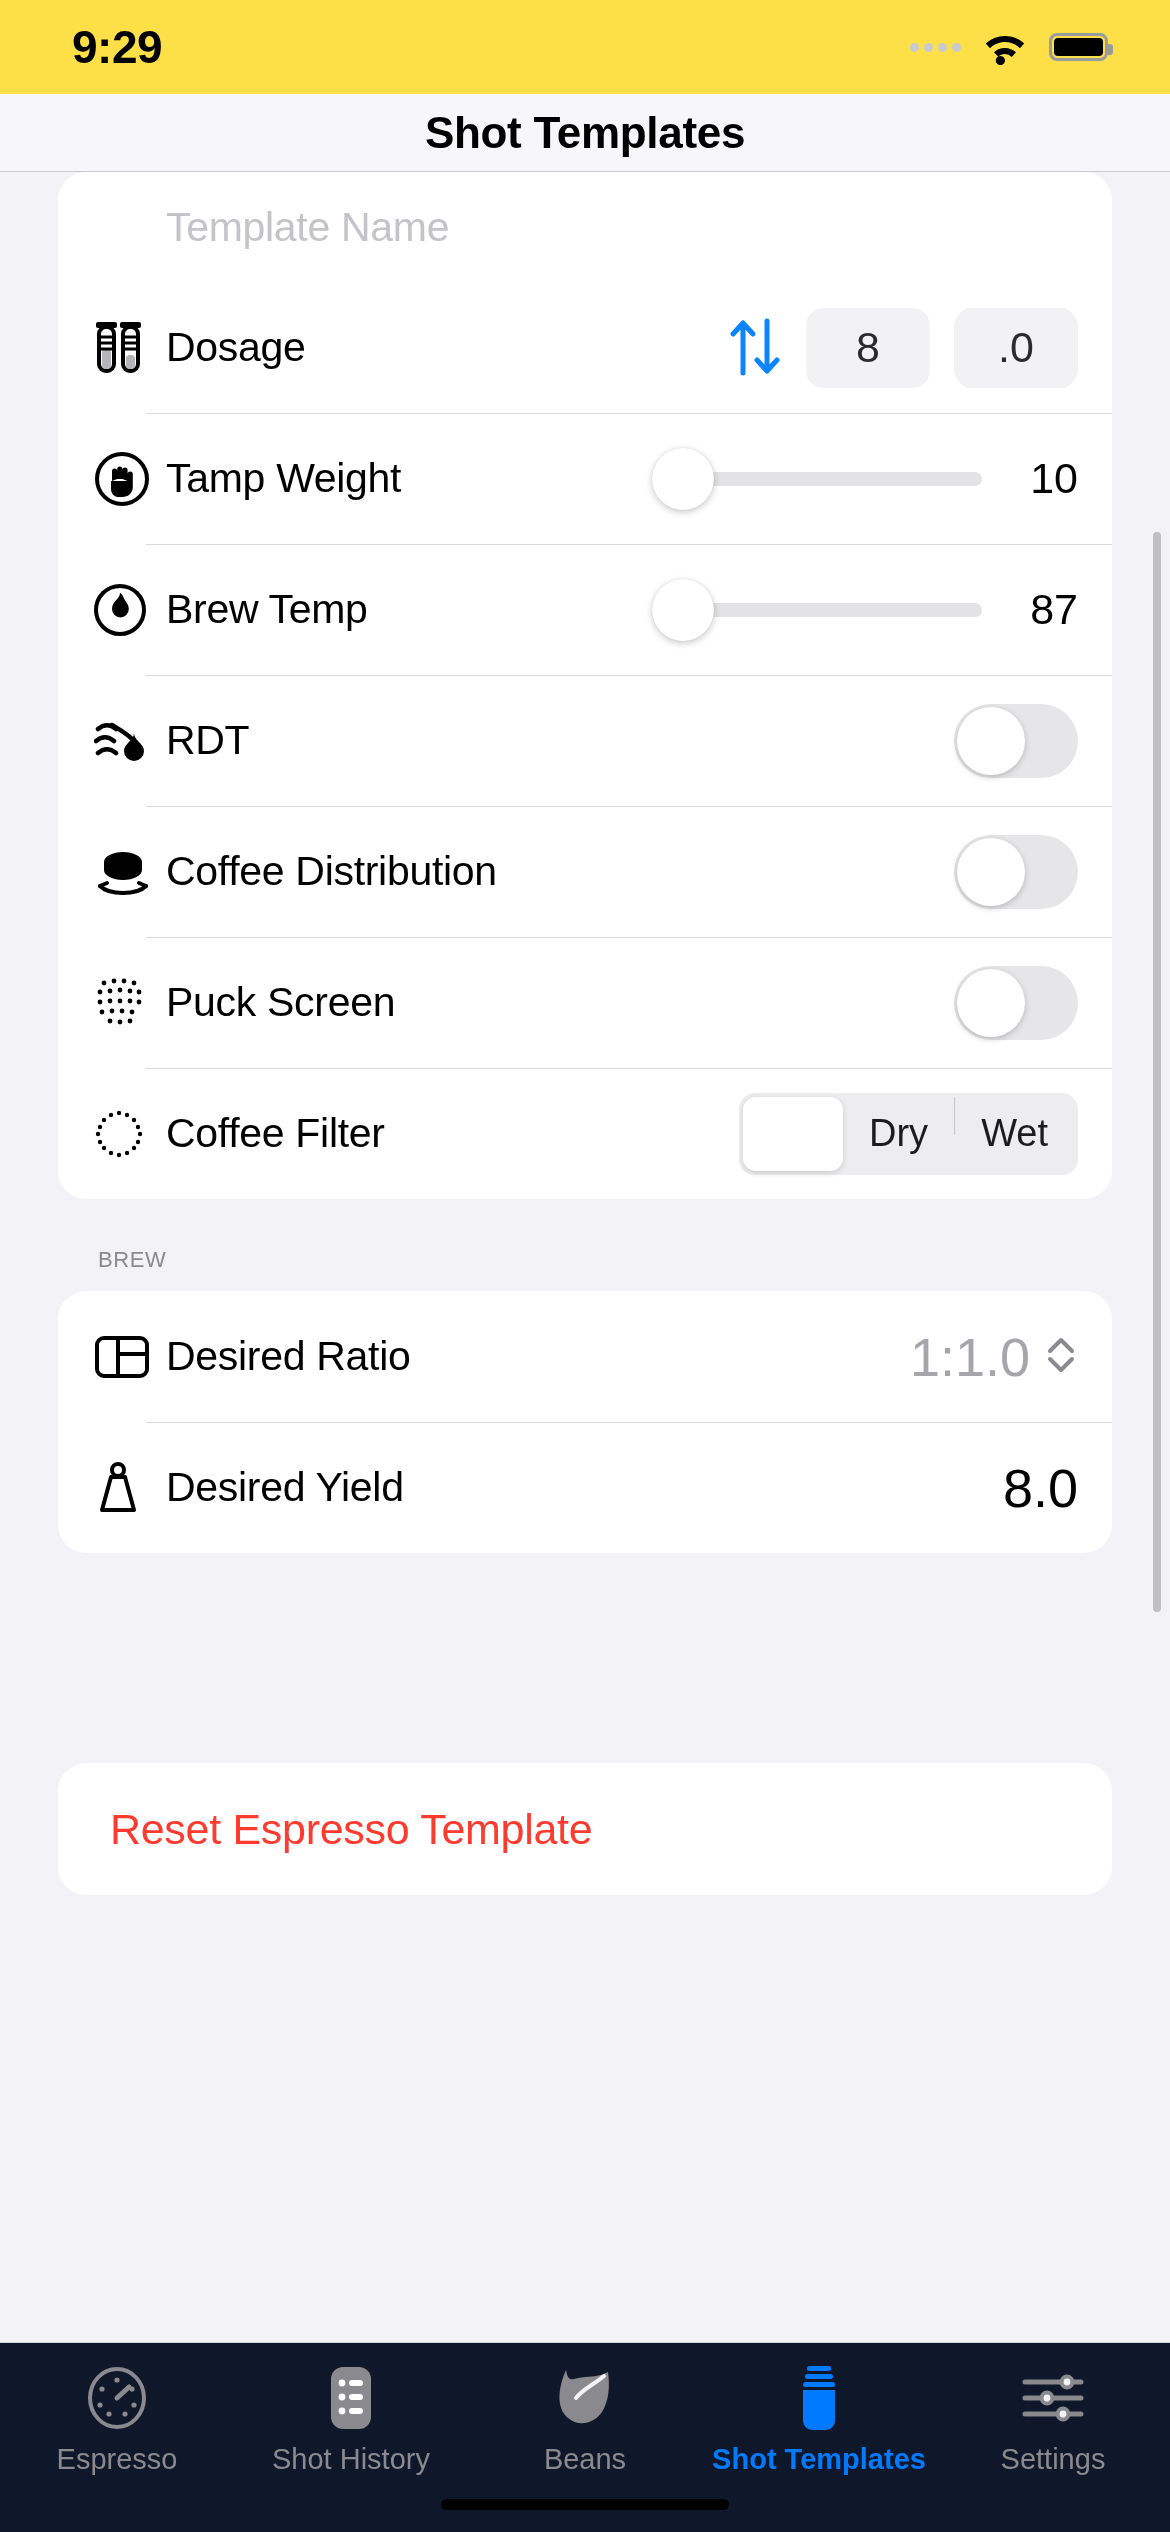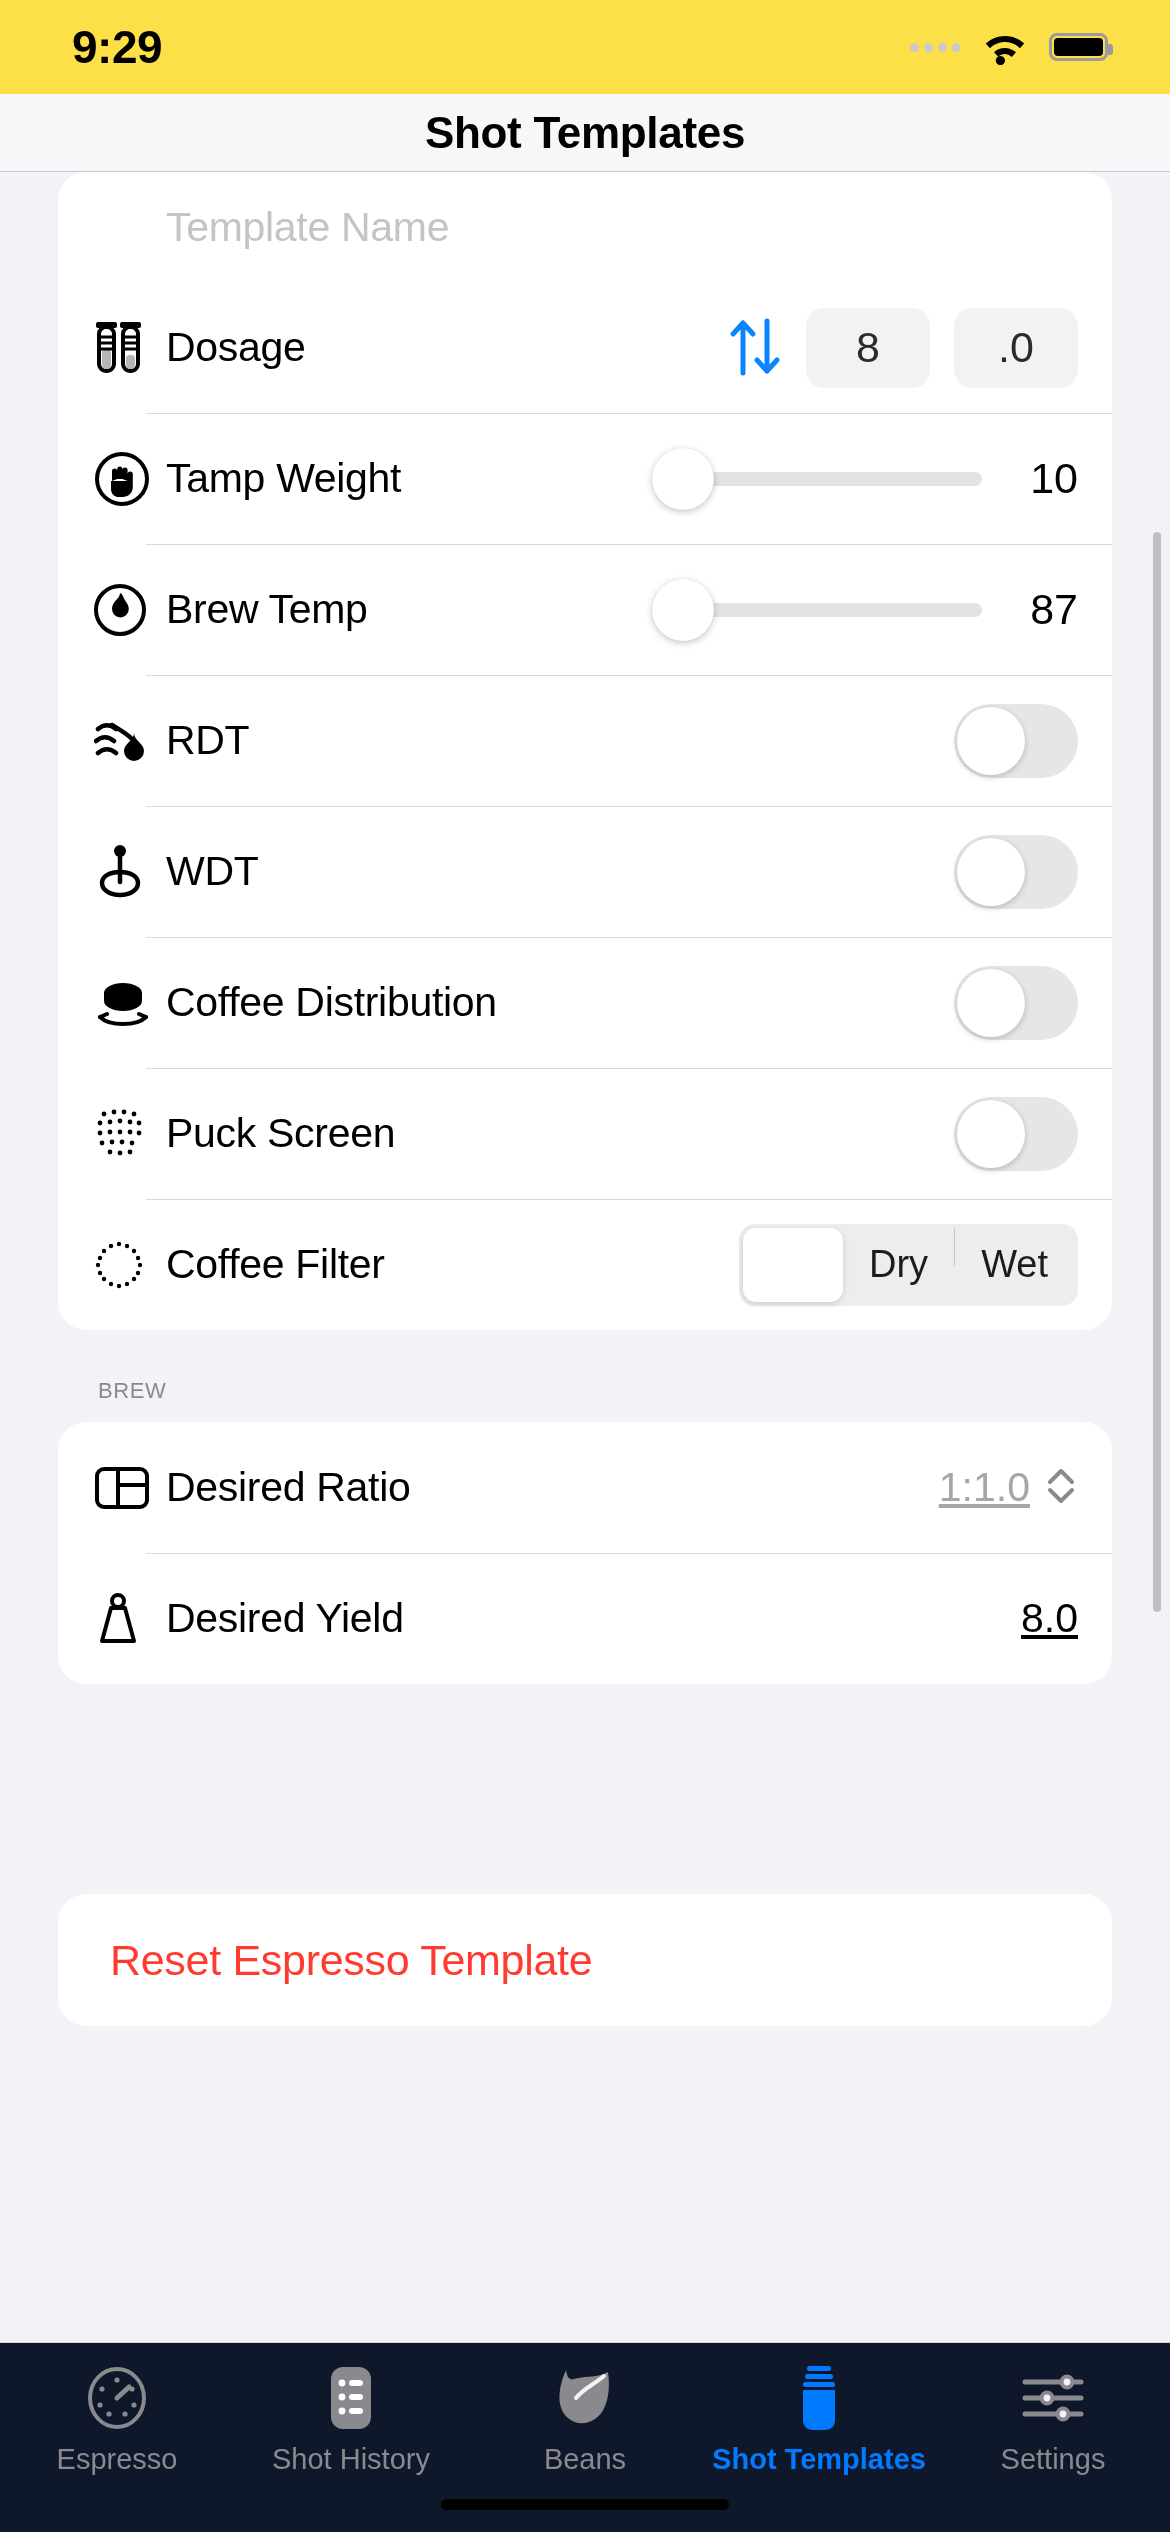--- a/index.html
+++ b/index.html
@@ -102,21 +102,21 @@
     font-size:38px; color:#1C1C1E; padding:0 26px; position:relative;
   }
   .seg.active{ background:#FFF; border-radius:13px; box-shadow:0 2px 6px rgba(0,0,0,0.14); }
   .seg-div{ width:1px; height:38px; background:#C6C6CA; }
 
   
   .sec-header{
     padding:48px 0 18px 98px; font-size:22px; color:#8A8A8E; letter-spacing:0.6px;
   }
 
-  .row-value{ margin-left:auto; margin-right:34px; font-size:41px; color:#000;text-decoration:underline; }
+  .row-value{ margin-left:auto; margin-right:34px; font-size:54px; color:#000; }
   .row-value.muted{ color:#A5A5AA; }
   .chev-updown{ margin-left:14px; color:#8A8A8E; }
   .val-row{ margin-left:auto; margin-right:34px; display:flex; align-items:center; }
 
   
   .reset-card{
     margin:210px 58px 0; background:#FFF; border-radius:28px;
     height:132px; display:flex; align-items:center; padding-left:52px;
   }
   .reset-label{ font-size:43px; color:#FF3B30; letter-spacing:-0.3px; }
@@ -242,33 +242,20 @@
           <path d="M18 10c8 5 14 8 20 14" stroke="#000" stroke-width="4.5" fill="none" stroke-linecap="round"></path>
           <path d="M40 18c0 8-10 10-10 18a10 10 0 0020 0c0-8-10-10-10-18z" fill="#000"></path>
         </svg>
       </div>
       <div class="row-label">RDT</div>
       <div class="toggle">
           <div class="knob"></div>
         </div>
     </div>
 
-    <div class="row">
-      <div class="row-icon">
-        <svg width="52" height="58" viewBox="0 0 52 58">
-          <circle cx="26" cy="8" r="6" fill="#000"></circle>
-          <path d="M26 13v26" stroke="#000" stroke-width="4.5" stroke-linecap="round"></path>
-          <path d="M8 40c0 7 8 12 18 12s18-5 18-12-8-11-18-11S8 33 8 40z" fill="none" stroke="#000" stroke-width="4.5"></path>
-        </svg>
-      </div>
-      <div class="row-label">WDT</div>
-      <div class="toggle">
-          <div class="knob"></div>
-        </div>
-    </div>
 
     <div class="row">
       <div class="row-icon">
         <svg width="58" height="52" viewBox="0 0 58 52">
           <ellipse cx="29" cy="16" rx="19" ry="10" fill="#000"></ellipse>
           <path d="M10 16v8c0 5.5 8.5 10 19 10s19-4.5 19-10v-8" fill="#000"></path>
           <path d="M6 40c5 5 14 7 23 7s18-2 23-7" stroke="#000" stroke-width="4" fill="none" stroke-linecap="round"></path>
           <path d="M6 40l7-3M52 40l-7-3" stroke="#000" stroke-width="4" fill="none" stroke-linecap="round"></path>
         </svg>
       </div>

